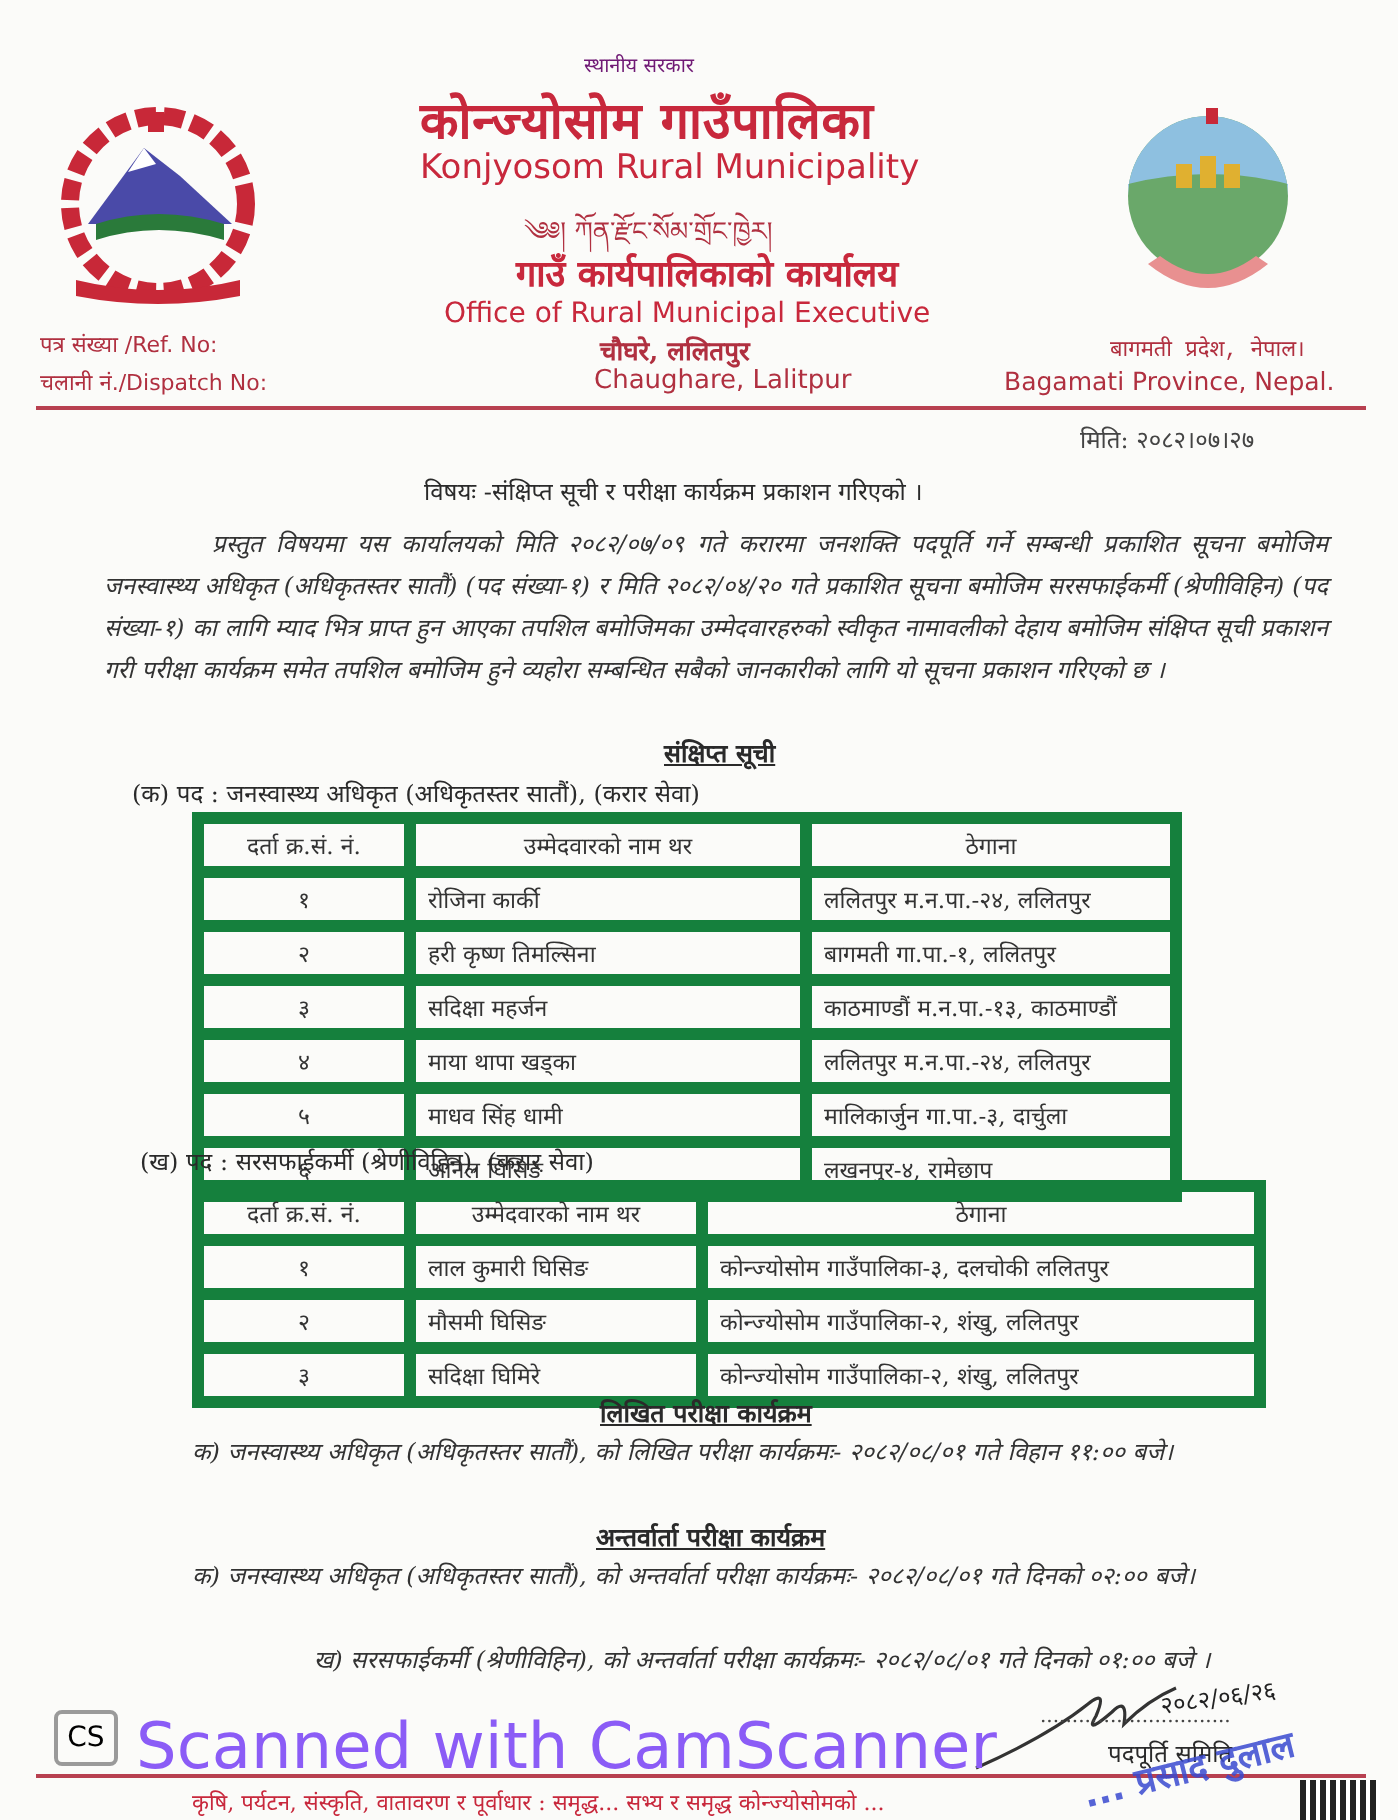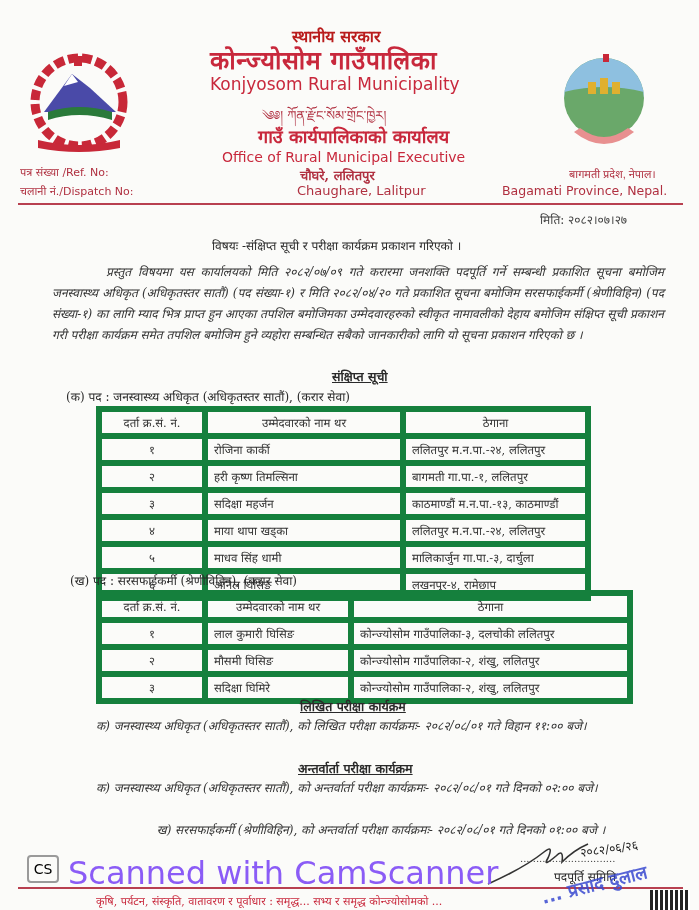--- a/index.html
+++ b/index.html
@@ -1,19 +1,19 @@
 <!DOCTYPE html>
 <html><head>
 <meta charset="utf-8">
 <style>
   html, body { margin:0; padding:0; }
   body { width:699px; height:910px; background:#fbfbf9; position:relative; overflow:hidden;
          font-family:"DejaVu Serif", serif; color:#2a2a2a; }
   .abs { position:absolute; }
-  .hdr-small { font-size:16px; color:#b91c1c; font-weight:bold; }
+  .hdr-small { font-size:10px; color:#701a75; font-weight:normal; }
   .title-np { font-size:25px; font-weight:bold; color:#c8283c; letter-spacing:0.5px;text-align:center; }
   .title-en { font-family:"DejaVu Sans", sans-serif; font-size:17px; color:#c8283c; }
   .tib { font-size:13px; color:#b03040; }
   .office-np { font-size:18px; font-weight:bold; color:#c8283c; }
   .office-en { font-family:"DejaVu Sans", sans-serif; font-size:14px; color:#c8283c; }
   .loc-np { font-size:13px; color:#b03040; font-weight:bold; }
   .loc-en { font-family:"DejaVu Sans", sans-serif; font-size:13px; color:#b03040; }
   .side { font-size:11px; color:#b03040; font-family:"DejaVu Sans", sans-serif; }
   .rule { position:absolute; left:18px; width:665px; height:2px; background:#b84050; }
   .body-txt { font-size:12px; line-height:21px; text-align:justify; color:#333;font-style:italic; }
@@ -58,21 +58,21 @@
   <svg width="104" height="105" viewBox="0 0 104 105">
     <circle cx="52" cy="46" r="40" fill="#6aa86a"></circle>
     <path d="M12,46 A40,40 0 0 1 92,46 L92,40 Q52,30 12,40 Z" fill="#8ec0e0"></path>
     <rect x="36" y="30" width="8" height="12" fill="#e0b030"></rect>
     <rect x="48" y="26" width="8" height="16" fill="#e0b030"></rect>
     <rect x="60" y="30" width="8" height="12" fill="#e0b030"></rect>
     <path d="M22,80 Q52,104 82,80 L76,76 Q52,94 28,76 Z" fill="#e89090"></path>
     <rect x="51" y="2" width="6" height="8" fill="#c82838"></rect>
   </svg>
 </div>
-<div class="abs side" style="left:569px;top:166px;font-family:Liberation Sans, sans-serif;">बागमती प्रदेश, नेपाल।</div>
+<div class="abs side" style="left:555px;top:166px;font-family:Liberation Mono, monospace;">बागमती प्रदेश, नेपाल।</div>
 <div class="abs side" style="left:502px;top:183px;font-size:12.5px;">Bagamati Province, Nepal.</div>
 
 <div class="rule" style="top:203px;"></div>
 
 <div class="abs" style="left:540px;top:211px;font-size:12px;color:#444;">मिति: २०८२।०७।२७</div>
 <div class="abs" style="left:212px;top:237px;font-size:12px;">विषयः -संक्षिप्त सूची र परीक्षा कार्यक्रम प्रकाशन गरिएको ।</div>
 
 <div class="abs body-txt" style="left:52px;top:262px;width:612px;text-indent:54px;">प्रस्तुत विषयमा यस कार्यालयको मिति २०८२/०७/०९ गते करारमा जनशक्ति पदपूर्ति गर्ने सम्बन्धी प्रकाशित सूचना बमोजिम जनस्वास्थ्य अधिकृत (अधिकृतस्तर सातौं) (पद संख्या-१) र मिति २०८२/०४/२० गते प्रकाशित सूचना बमोजिम सरसफाईकर्मी (श्रेणीविहिन) (पद संख्या-१) का लागि म्याद भित्र प्राप्त हुन आएका तपशिल बमोजिमका उम्मेदवारहरुको स्वीकृत नामावलीको देहाय बमोजिम संक्षिप्त सूची प्रकाशन गरी परीक्षा कार्यक्रम समेत तपशिल बमोजिम हुने व्यहोरा सम्बन्धित सबैको जानकारीको लागि यो सूचना प्रकाशन गरिएको छ ।</div>
 
 <div class="abs h-sec u" style="left:332px;top:368px;">संक्षिप्त सूची</div>

